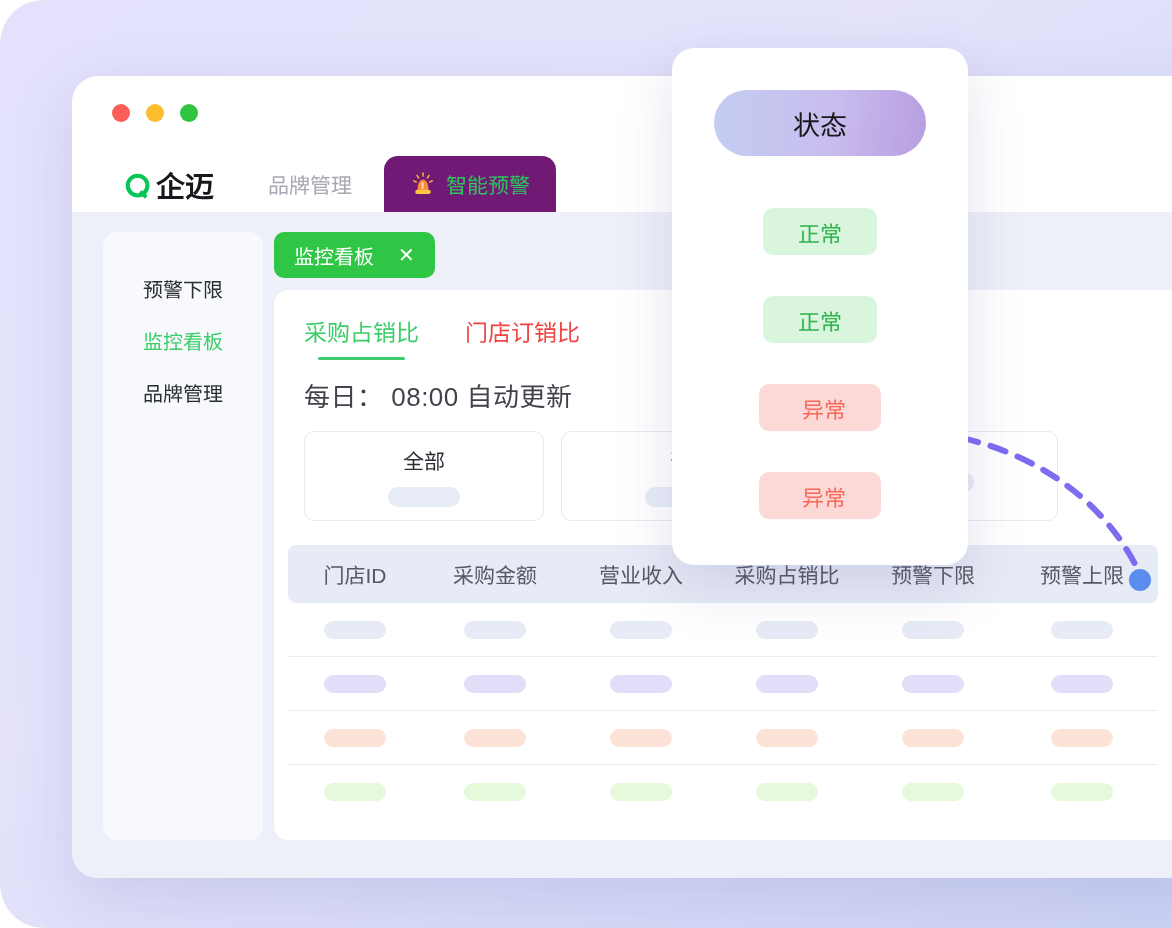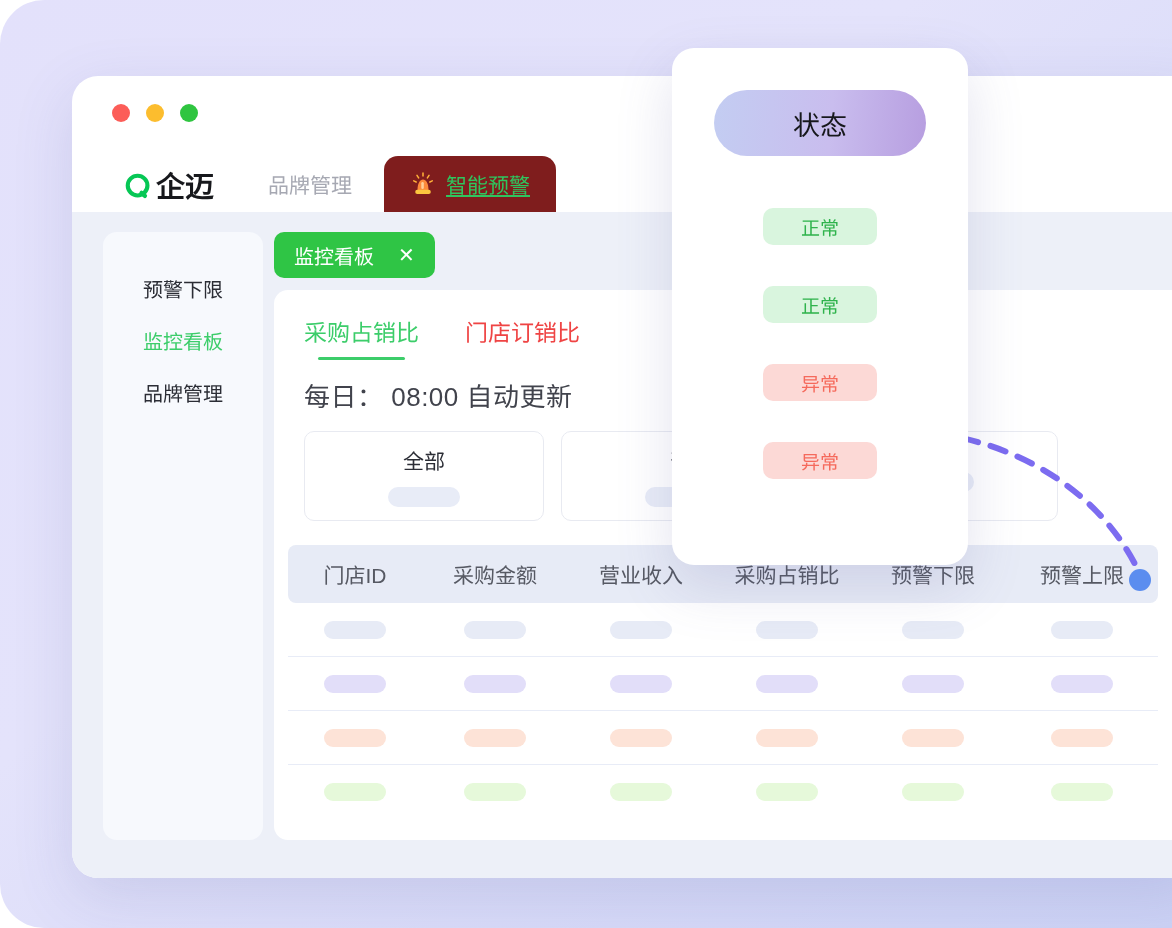--- a/index.html
+++ b/index.html
@@ -72,24 +72,23 @@
     color: #a6a8b2;
     padding: 0 26px;
     height: 56px;
     display: flex; align-items: center;
     gap: 10px;
     border-radius: 14px 14px 0 0;
     box-sizing: border-box;
   }
   .top-tab.brandnav { margin-left: 28px; }
   .top-tab.active {
-    background: #7f1d1d;
+    background: #701a75;
     color: #2fc55e;
     margin-left: 6px;
-    text-decoration: underline;
   }
   .siren { width: 26px; height: 26px; display: block; }
 
   
   .app-body {
     position: absolute;
     left: 0; top: 136px;
     width: 100%;
     height: 666px;
     background: #edf0f8;
@@ -249,28 +248,28 @@
   .status-head {
     margin-top: 42px;
     width: 212px; height: 66px;
     border-radius: 33px;
     background: linear-gradient(95deg, #c3cdf2 0%, #c9bdee 55%, #b79ee0 100%);
     display: flex; align-items: center; justify-content: center;
     font-size: 27px;
     color: #17181c;
   }
   .status-pill {
-    width: 114px; height: 37px;
+    width: 114px; height: 47px;
     border-radius: 10px;
     display: flex; align-items: center; justify-content: center;
-    font-size: 19px;
+    font-size: 22px;
   }
   .status-pill.ok  { background: #d9f5de; color: #2fb34c; margin-top: 52px; }
   .status-pill.ok2 { background: #d9f5de; color: #2fb34c; margin-top: 41px; }
-  .status-pill.bad { background: #fcd9d6; color: #f56a5c; margin-top: 41px; }
+  .status-pill.bad { background: #fcd9d6; color: #f56a5c; margin-top: 41px; padding-left: 8px; }
 
   
   #arrow-layer {
     position: absolute;
     left: 0; top: 0;
     width: 1172px; height: 928px;
     pointer-events: none;
   }
 </style>
 </head>

